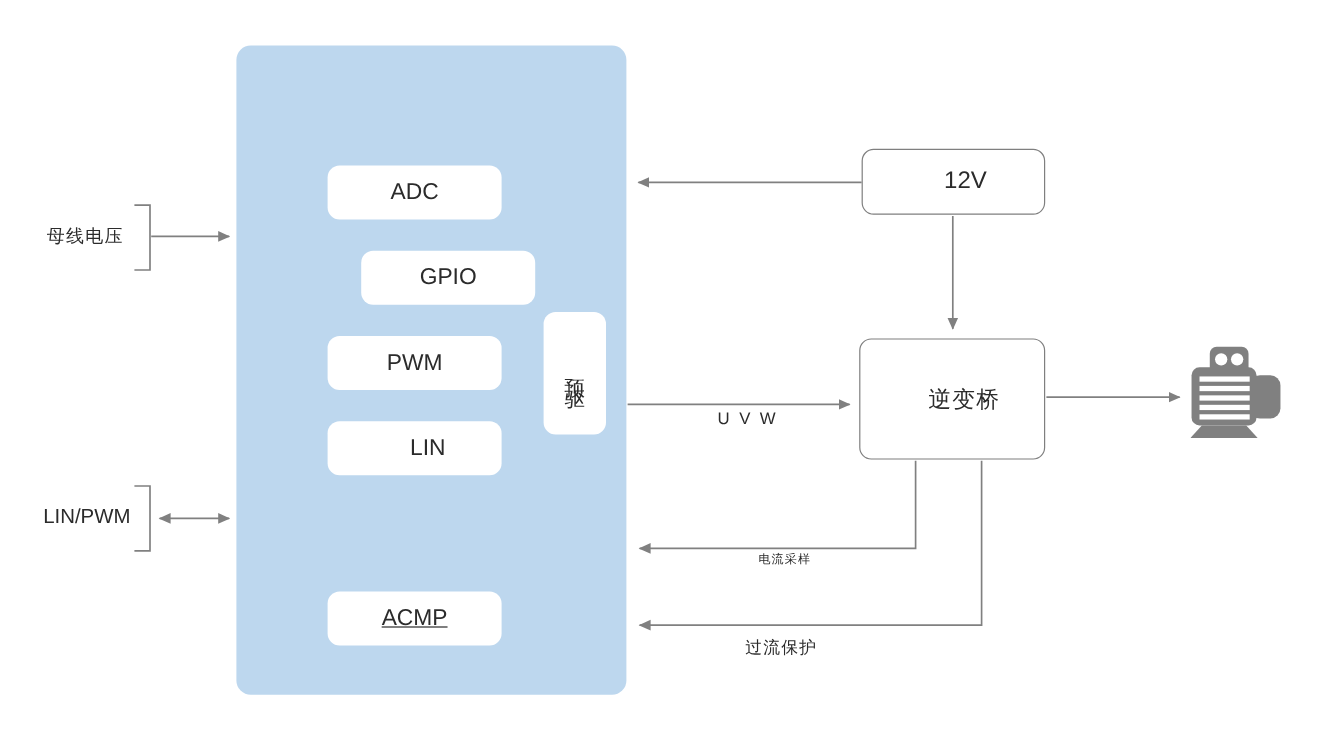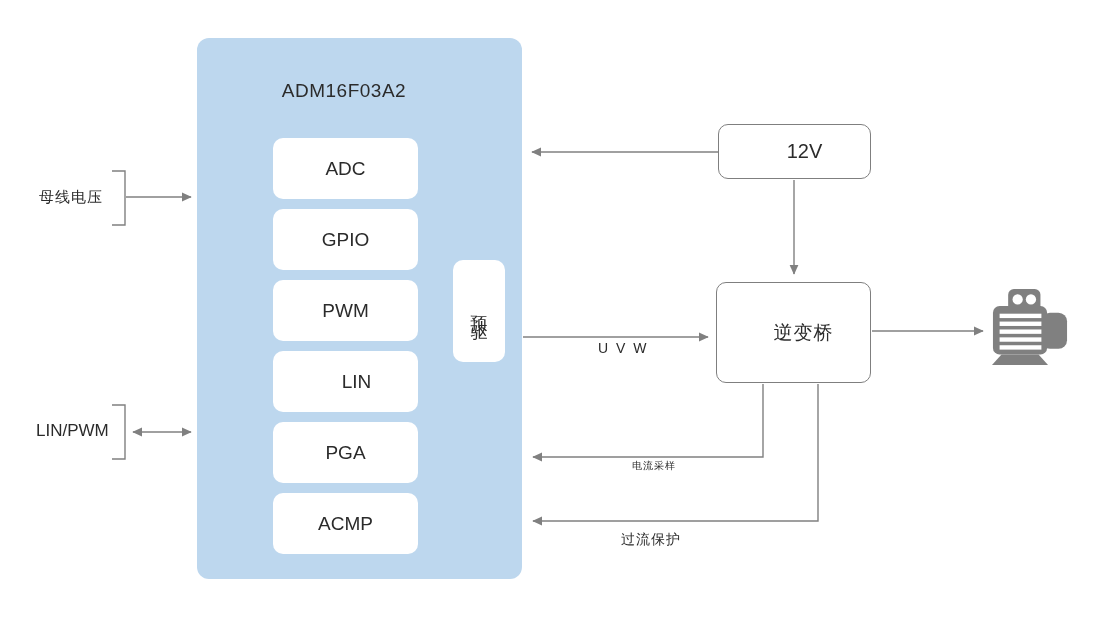--- a/index.html
+++ b/index.html
@@ -50,35 +50,35 @@
     left: 47px; top: 42px;
     width: 200px;
     text-align: center;
     font-size: 19px;
     letter-spacing: 0.5px;
     color: var(--text, #2b2b2b);
   }
   .module {
     position: absolute;
     left: 76px;
-    width: 145px; height: 61px;
+    width: 145px; height: 45px;
     background: #ffffff;
     border-radius: 10px;
     display: flex;
     align-items: center;
     justify-content: center;
     font-size: 19px;
     color: var(--text, #2b2b2b);
   }
   .module-0 { top: 100px; }
-  .module-1 { top: 171px; }
+  .module-1 { top: 171px; margin-left: 28px; }
   .module-2 { top: 242px; }
   .module-3 { top: 313px; padding-left: 22px; }
   .module-4 { top: 384px; }
-  .module-5 { top: 455px; }
+  .module-5 { top: 455px; text-decoration: underline; }
   .predriver {
     position: absolute;
     left: 256px; top: 222px;
     width: 52px; height: 102px;
     background: #ffffff;
     border-radius: 10px;
     display: flex;
     align-items: center;
     justify-content: center;
   }
@@ -179,27 +179,25 @@
     </g>
     <g>
       <path class="conn" d="M763,384 V457 H533" marker-end="url(#ah)"></path>
     </g>
     <g>
       <path class="conn" d="M818,384 V521 H533" marker-end="url(#ah)"></path>
     </g>
   </svg>
 
   <div class="chip">
-    <div class="chip-title">ADM16F03A2</div>
 
     <div class="module module-0">ADC</div>
     <div class="module module-1">GPIO</div>
     <div class="module module-2">PWM</div>
     <div class="module module-3">LIN</div>
-    <div class="module module-4">PGA</div>
     <div class="module module-5">ACMP</div>
 
     <div class="predriver">
       <span class="predriver-label">预驱</span>
     </div>
   </div>
 
   <div class="outlined block-12v">
     <span>12V</span>
   </div>

